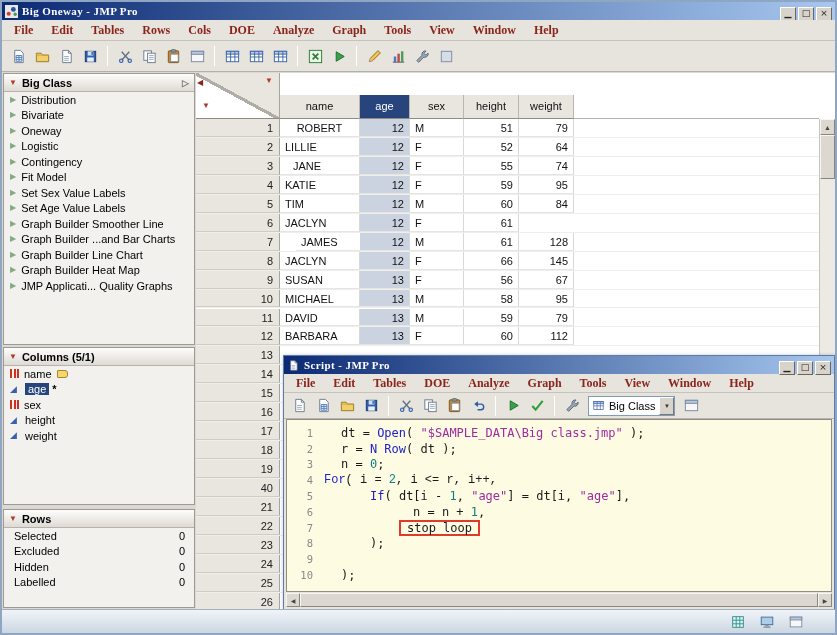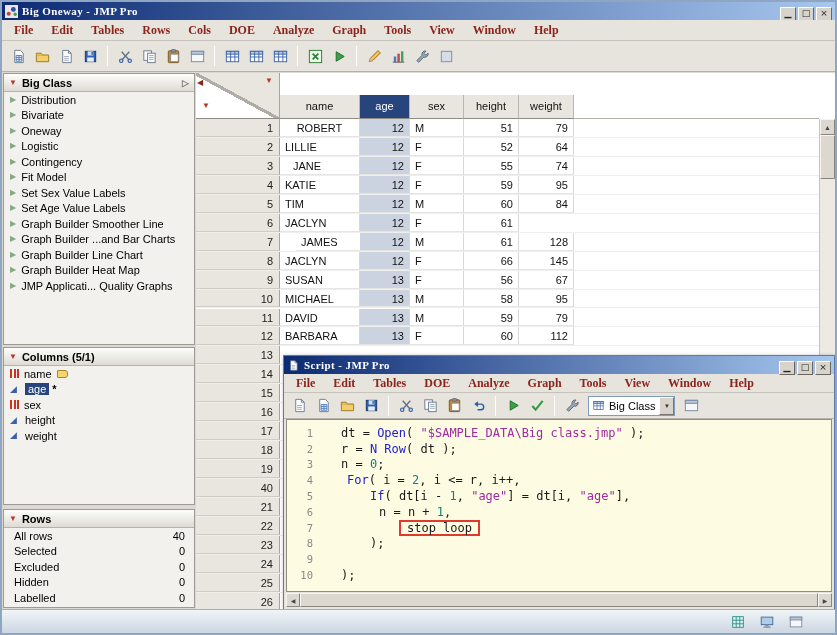--- a/index.html
+++ b/index.html
@@ -345,24 +345,20 @@
       </div>
   </div>
 
   <div class="panel" style="top:509px;height:99px;">
     <div class="panel-header">
       <span class="red-tri">▼</span>
       <span>Rows</span>
     </div>
     <div id="rows-list">
         <div class="panel-item rows-item">
-          <span>All rows</span>
-          <span class="rows-val">40</span>
-        </div>
-        <div class="panel-item rows-item">
           <span>Selected</span>
           <span class="rows-val">0</span>
         </div>
         <div class="panel-item rows-item">
           <span>Excluded</span>
           <span class="rows-val">0</span>
         </div>
         <div class="panel-item rows-item">
           <span>Hidden</span>
           <span class="rows-val">0</span>
@@ -664,29 +660,29 @@
         <div class="code-line">
           <span class="line-no">2</span>
           <span class="code-text" style="padding-left: 28px;"><span>r = </span><span class="seg-kw">N Row</span><span>( dt );</span></span>
         </div>
         <div class="code-line">
           <span class="line-no">3</span>
           <span class="code-text" style="padding-left: 28px;"><span>n = </span><span class="seg-num">0</span><span>;</span></span>
         </div>
         <div class="code-line">
           <span class="line-no">4</span>
-          <span class="code-text" style="padding-left: 34px;"><span class="seg-kw">For</span><span>( i = </span><span class="seg-num">2</span><span>, i &lt;= r, i++,</span></span>
+          <span class="code-text" style="padding-left: 11px; font-family: Liberation Mono, monospace;"><span class="seg-kw">For</span><span>( i = </span><span class="seg-num">2</span><span>, i &lt;= r, i++,</span></span>
         </div>
         <div class="code-line">
           <span class="line-no">5</span>
           <span class="code-text" style="padding-left: 57px;"><span class="seg-kw">If</span><span>( dt[i - </span><span class="seg-num">1</span><span>, </span><span class="seg-str">"age"</span><span>] = dt[i, </span><span class="seg-str">"age"</span><span>],</span></span>
         </div>
         <div class="code-line">
           <span class="line-no">6</span>
-          <span class="code-text" style="padding-left: 66px; text-align: center;"><span>n = n + </span><span class="seg-num">1</span><span>,</span></span>
+          <span class="code-text" style="padding-left: 100px; text-align: center;"><span>n = n + </span><span class="seg-num">1</span><span>,</span></span>
         </div>
         <div class="code-line">
           <span class="line-no">7</span>
           <span class="code-text" style="padding-left: 86px;"><span class="seg-boxed">stop loop</span></span>
         </div>
         <div class="code-line">
           <span class="line-no">8</span>
           <span class="code-text" style="padding-left: 57px;"><span>);</span></span>
         </div>
         <div class="code-line">

